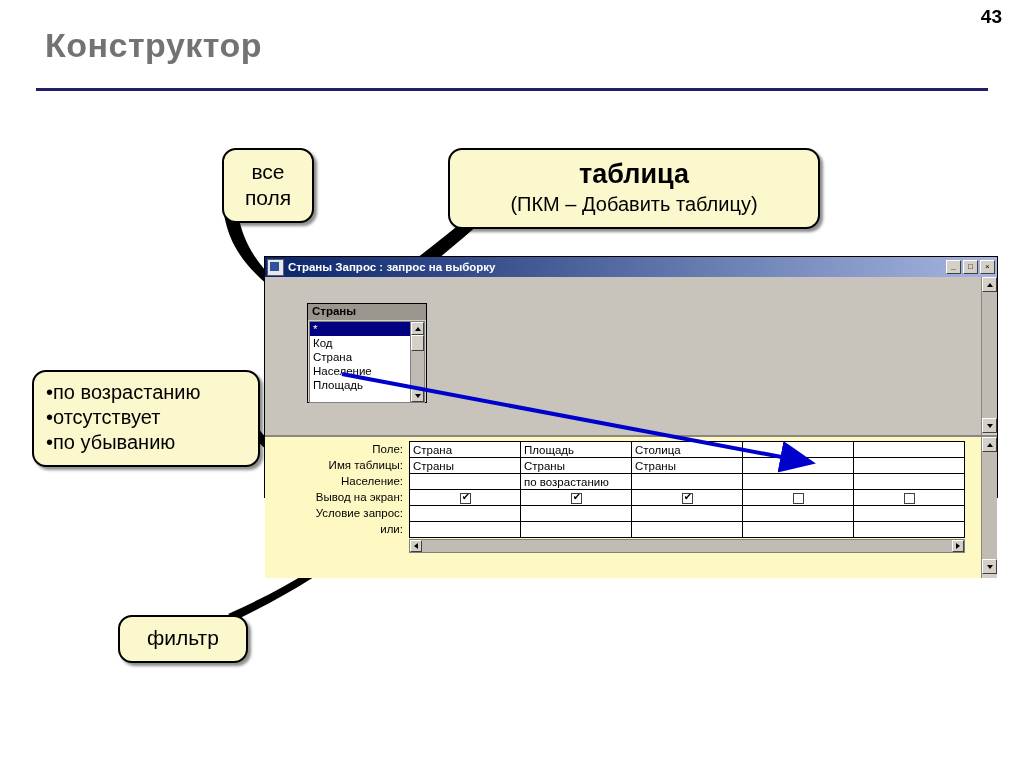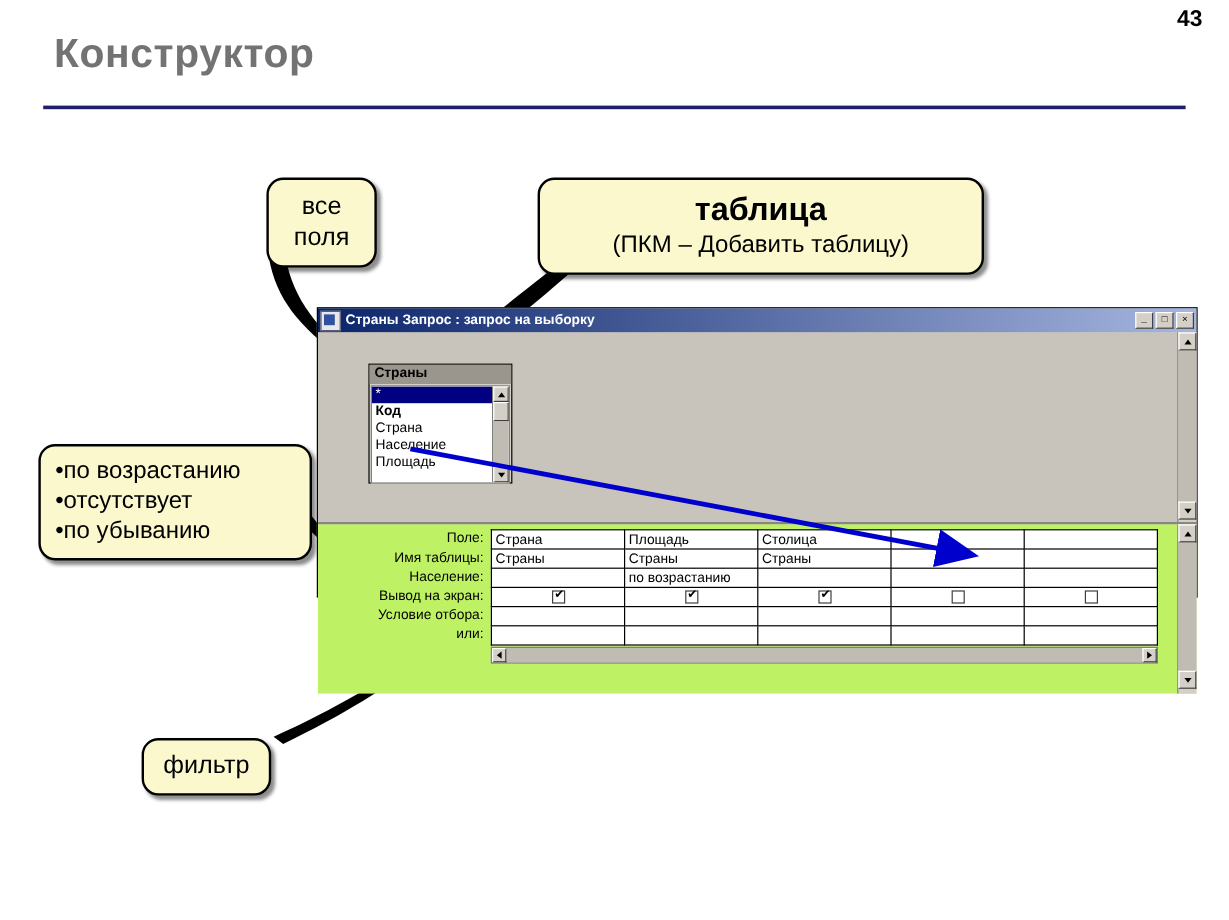--- a/index.html
+++ b/index.html
@@ -94,21 +94,21 @@
     font-size: 20px;
     padding: 8px 10px 10px 12px;
     margin-top: 18px;
   }
   #callout-sort .bullet-line {
     white-space: nowrap;
   }
   #callout-filter {
     left: 118px;
     top: 615px;
-    width: 108px;
+    width: 130px;
     font-size: 21px;
     padding-top: 8px;
     padding-bottom: 10px;
   }
 
   
   #leaders {
     position: absolute;
     left: 0;
     top: 0;
@@ -231,21 +231,21 @@
     font-size: 11.5px;
     line-height: 14px;
     padding-left: 3px;
     white-space: nowrap;
   }
   #table-box .field-list li.sel {
     background: #000080;
     color: #fff;
   }
   #table-box .field-list li.bold {
-    font-weight: bold;
+    font-weight: normal;
   }
   #table-box .vscroll {
     position: absolute;
     right: 0;
     top: 0;
     width: 14px;
     height: 100%;
     background: #d4d0c8;
     border-left: 1px solid #808080;
     box-sizing: border-box;
@@ -295,21 +295,21 @@
     background: #d4d0c8;
     border-left: 1px solid #8a8680;
     box-sizing: border-box;
   }
   #upper-scroll .sb-btn { width: 15px; height: 15px; }
 
   
   #lower-pane {
     position: relative;
     height: 141px;
-    background: #bef264;
+    background: #fef9c3;
     box-sizing: border-box;
     display: flex;
   }
   #grid-labels {
     width: 144px;
     flex: none;
     padding-top: 4px;
     box-sizing: border-box;
   }
   #grid-labels div {
@@ -493,21 +493,21 @@
     </div>
   </div>
 
   <div id="lower-pane">
 
     <div id="grid-labels">
       <div>Поле:</div>
       <div>Имя таблицы:</div>
       <div>Население:</div>
       <div>Вывод на экран:</div>
-      <div>Условие отбора:</div>
+      <div>Условие запрос:</div>
       <div>или:</div>
     </div>
 
     <div id="grid-area">
       <table id="qbe">
         <tbody>
             <tr>
           <td>Страна</td>
           <td>Площадь</td>
           <td>Столица</td>

